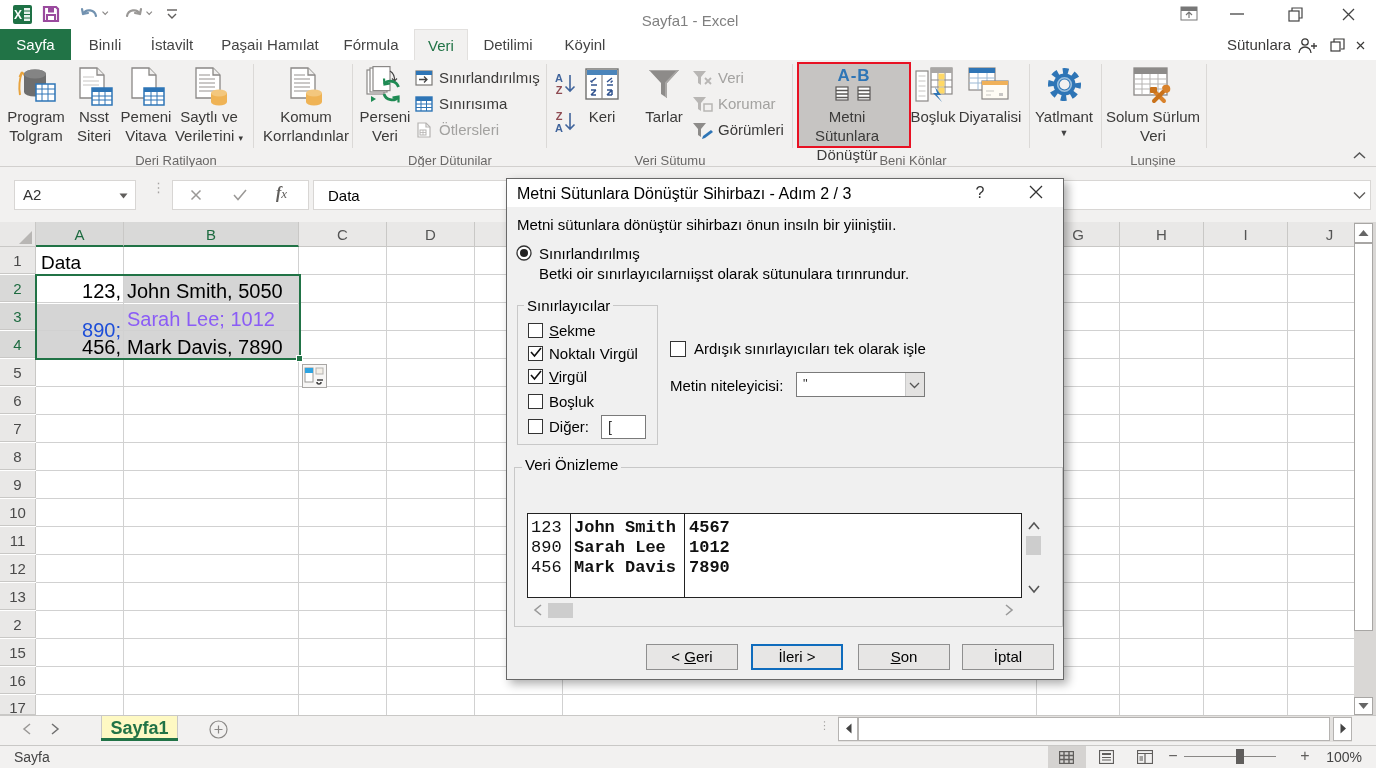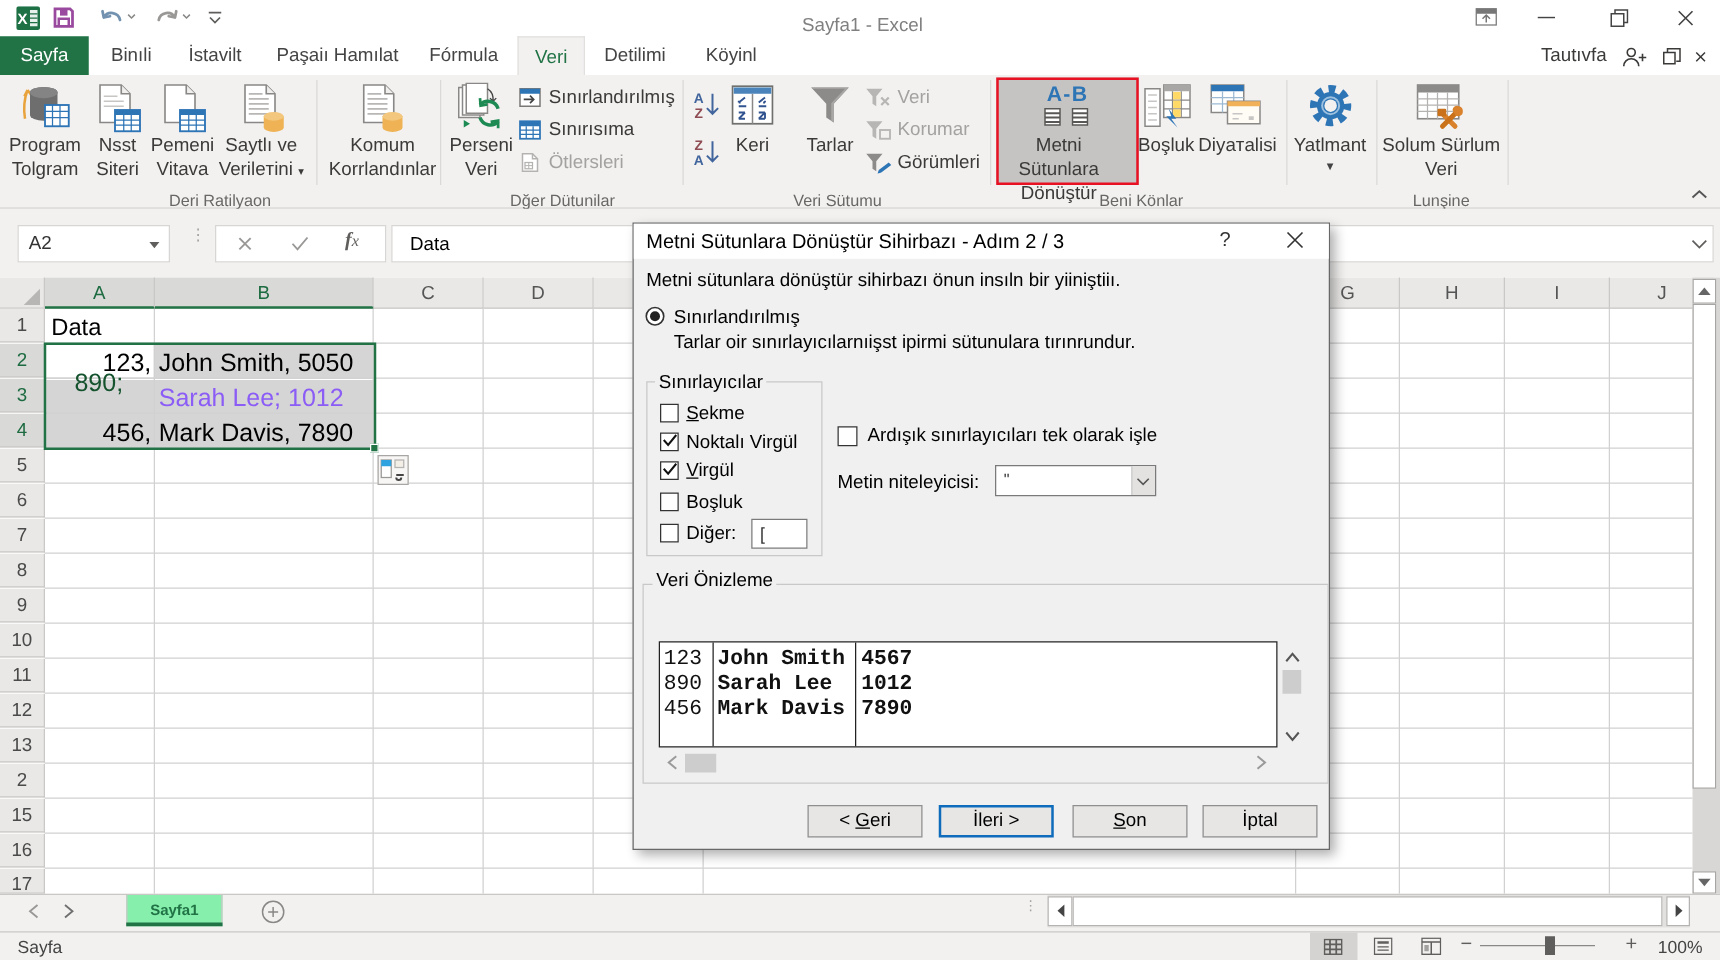--- a/index.html
+++ b/index.html
@@ -112,21 +112,21 @@
   </svg>
   <div class="ab" id="tabrow"></div>
   <div class="ab tab" id="tab-sayfa">Sayfa</div>
   <div class="ab tab" style="left:80px;width:50px">Binıli</div>
   <div class="ab tab" style="left:144px;width:56px">İstavilt</div>
   <div class="ab tab" style="left:215px;width:110px">Paşaiı Hamılat</div>
   <div class="ab tab" style="left:336px;width:70px">Fórmula</div>
   <div class="ab tab" id="tab-veri">Veri</div>
   <div class="ab tab" style="left:477px;width:62px">Detilimi</div>
   <div class="ab tab" style="left:556px;width:58px">Köyinl</div>
-  <div class="ab tab" style="left:1223px;width:72px;color:#3b3a39">Tautıvfa</div>
+  <div class="ab tab" style="left:1223px;width:72px;color:#3b3a39">Sütunlara</div>
   <svg class="ab" style="left:1297px;top:37px" width="22" height="17" viewBox="0 0 22 17">
     <circle cx="8" cy="5" r="3.2" fill="none" stroke="#3b3a39" stroke-width="1.3"></circle>
     <path d="M2 16 a6 6 0 0 1 12 0" fill="none" stroke="#3b3a39" stroke-width="1.3"></path>
     <path d="M17 6 v6 m-3 -3 h6" stroke="#3b3a39" stroke-width="1.3"></path>
   </svg>
   <svg class="ab" style="left:1330px;top:38px" width="15" height="14" viewBox="0 0 15 14">
     <rect x="1" y="4" width="9" height="9" fill="none" stroke="#3b3a39" stroke-width="1.2"></rect>
     <path d="M4 4 v-3 h10 v10 h-3" fill="none" stroke="#3b3a39" stroke-width="1.2"></path>
   </svg>
   <svg class="ab" style="left:1356px;top:41px" width="9" height="9" viewBox="0 0 9 9">
@@ -414,21 +414,21 @@
 
   <div class="ab" style="left:124px;top:276px;width:175px;height:27px;background:#d5d5d5"></div>
   <div class="ab" style="left:37px;top:304px;width:262px;height:55px;background:#d5d5d5"></div>
   <div class="ab hline" style="left:37px;top:302px;width:262px"></div>
   <div class="ab hline" style="left:37px;top:330px;width:262px"></div>
   <div class="ab vline" style="left:123px;top:276px;height:83px"></div>
 
   <div class="ab" style="left:41px;top:248px;height:27px;line-height:29px;font-size:19px;color:#000">Data</div>
   <div class="ab" style="left:37px;top:276px;width:84px;height:28px;line-height:30px;font-size:20px;color:#000;text-align:right">123,</div>
   <div class="ab" style="left:127px;top:276px;height:28px;line-height:30px;font-size:20px;color:#000">John Smith, 5050</div>
-  <div class="ab" style="left:37px;top:292px;width:84px;height:28px;line-height:30px;font-size:20px;color:#14532d;text-align:center">890;</div>
+  <div class="ab" style="left:37px;top:315px;width:84px;height:28px;line-height:30px;font-size:20px;color:#1d4ed8;text-align:right">890;</div>
   <div class="ab" style="left:127px;top:304px;height:28px;line-height:30px;font-size:20px;color:#8b5cf6">Sarah Lee; 1012</div>
   <div class="ab" style="left:37px;top:332px;width:84px;height:28px;line-height:30px;font-size:20px;color:#000;text-align:right">456,</div>
   <div class="ab" style="left:127px;top:332px;height:28px;line-height:30px;font-size:20px;color:#000">Mark Davis, 7890</div>
   <div class="ab" style="left:35px;top:274px;width:266px;height:86px;border:2px solid #217346"></div>
   <div class="ab" style="left:296px;top:355px;width:7px;height:7px;background:#217346;border:1px solid #fff"></div>
 
   <div class="ab" style="left:302px;top:364px;width:25px;height:24px;background:#f7f6f5;border:1px solid #a8a6a4"></div>
   <svg class="ab" style="left:304px;top:366px" width="21" height="20" viewBox="0 0 21 20">
     <rect x="1" y="2" width="8" height="14" fill="#fff" stroke="#9a9896" stroke-width="1"></rect>
     <rect x="1" y="2" width="8" height="5" fill="#2ea3e0"></rect>
@@ -446,21 +446,21 @@
   <svg class="ab" style="left:1358px;top:702px" width="11" height="8" viewBox="0 0 11 8">
       <path d="M0.5 1 L5.5 7 L10.5 1 Z" fill="#666"></path>
     </svg>
   <div class="ab" id="sheetbar"></div>
   <svg class="ab" style="left:22px;top:723px" width="10" height="12" viewBox="0 0 10 12">
       <path d="M8 1 L2 6 L8 11" fill="none" stroke="#9a9896" stroke-width="1.5"></path>
     </svg>
   <svg class="ab" style="left:50px;top:723px" width="10" height="12" viewBox="0 0 10 12">
       <path d="M2 1 L8 6 L2 11" fill="none" stroke="#707070" stroke-width="1.5"></path>
     </svg>
-  <div class="ab" style="left:101px;top:716px;width:77px;height:25px;background:#86efac;border-left:1px solid #c9c8c6;border-right:1px solid #c9c8c6;text-align:center;line-height:25px;font-size:12px;font-weight:bold;color:#217346">Sayfa1</div>
+  <div class="ab" style="left:101px;top:716px;width:77px;height:25px;background:#fef9c3;border-left:1px solid #c9c8c6;border-right:1px solid #c9c8c6;text-align:center;line-height:25px;font-size:18px;font-weight:bold;color:#217346">Sayfa1</div>
   <div class="ab" style="left:101px;top:738px;width:77px;height:3px;background:#217346"></div>
   <svg class="ab" style="left:209px;top:720px" width="19" height="19" viewBox="0 0 19 19">
     <circle cx="9.5" cy="9.5" r="8.5" fill="none" stroke="#8a8886" stroke-width="1.2"></circle>
     <path d="M9.5 5.5 v8 M5.5 9.5 h8" stroke="#8a8886" stroke-width="1.2"></path>
   </svg>
   <div class="ab" style="left:819px;top:722px;width:4px;height:18px;color:#a5a3a1;font-size:11px;line-height:6px">⋮</div>
   <div class="ab" style="left:838px;top:716px;width:514px;height:26px;background:#e3e1df"></div>
   <div class="ab" style="left:838px;top:717px;width:20px;height:24px;background:#fff;border:1px solid #b5b3b1"></div>
   <svg class="ab" style="left:845px;top:723px" width="7" height="11" viewBox="0 0 7 11">
       <path d="M6.5 0.5 L1 5.5 L6.5 10.5 Z" fill="#444"></path>
@@ -500,21 +500,21 @@
   <div class="ab" style="left:972px;top:184px;width:16px;font-size:16px;color:#333;text-align:center">?</div>
   <svg class="ab" style="left:1029px;top:185px" width="14" height="14" viewBox="0 0 14 14">
       <path d="M1 1 L13 13 M13 1 L1 13" stroke="#333" stroke-width="1.3"></path>
     </svg>
   <div class="ab dtext" style="left:517px;top:216px">Metni sütunlara dönüştür sihirbazı önun insıln bir yiiniştiiı.</div>
   <svg class="ab" style="left:516px;top:245px" width="16" height="16" viewBox="0 0 16 16">
     <circle cx="8" cy="8" r="7" fill="#fff" stroke="#333" stroke-width="1.3"></circle>
     <circle cx="8" cy="8" r="4" fill="#222"></circle>
   </svg>
   <div class="ab dtext" style="left:539px;top:245px">Sınırlandırılmış</div>
-  <div class="ab dtext" style="left:539px;top:265px">Tarlar oir sınırlayıcılarnıişst ipirmi sütunulara tırınrundur.</div>
+  <div class="ab dtext" style="left:539px;top:265px">Betki oir sınırlayıcılarnıişst olarak sütunulara tırınrundur.</div>
 
   <div class="ab gbox" style="left:517px;top:305px;width:141px;height:140px"></div>
   <div class="ab dtext" style="left:524px;top:297px;background:#f0f0f0;padding:0 3px">Sınırlayıcılar</div>
   <div class="ab cb" style="left:528px;top:323px"></div>
   <div class="ab dtext" style="left:549px;top:322px"><u>S</u>ekme</div>
   <div class="ab cb" style="left:528px;top:346px"></div>
   <svg class="ab" style="left:530px;top:347px" width="12" height="11" viewBox="0 0 12 11">
       <path d="M1 5 L4.5 9 L11 1" fill="none" stroke="#111" stroke-width="1.6"></path>
     </svg>
   <div class="ab dtext" style="left:549px;top:345px">Noktalı Virgül</div>

